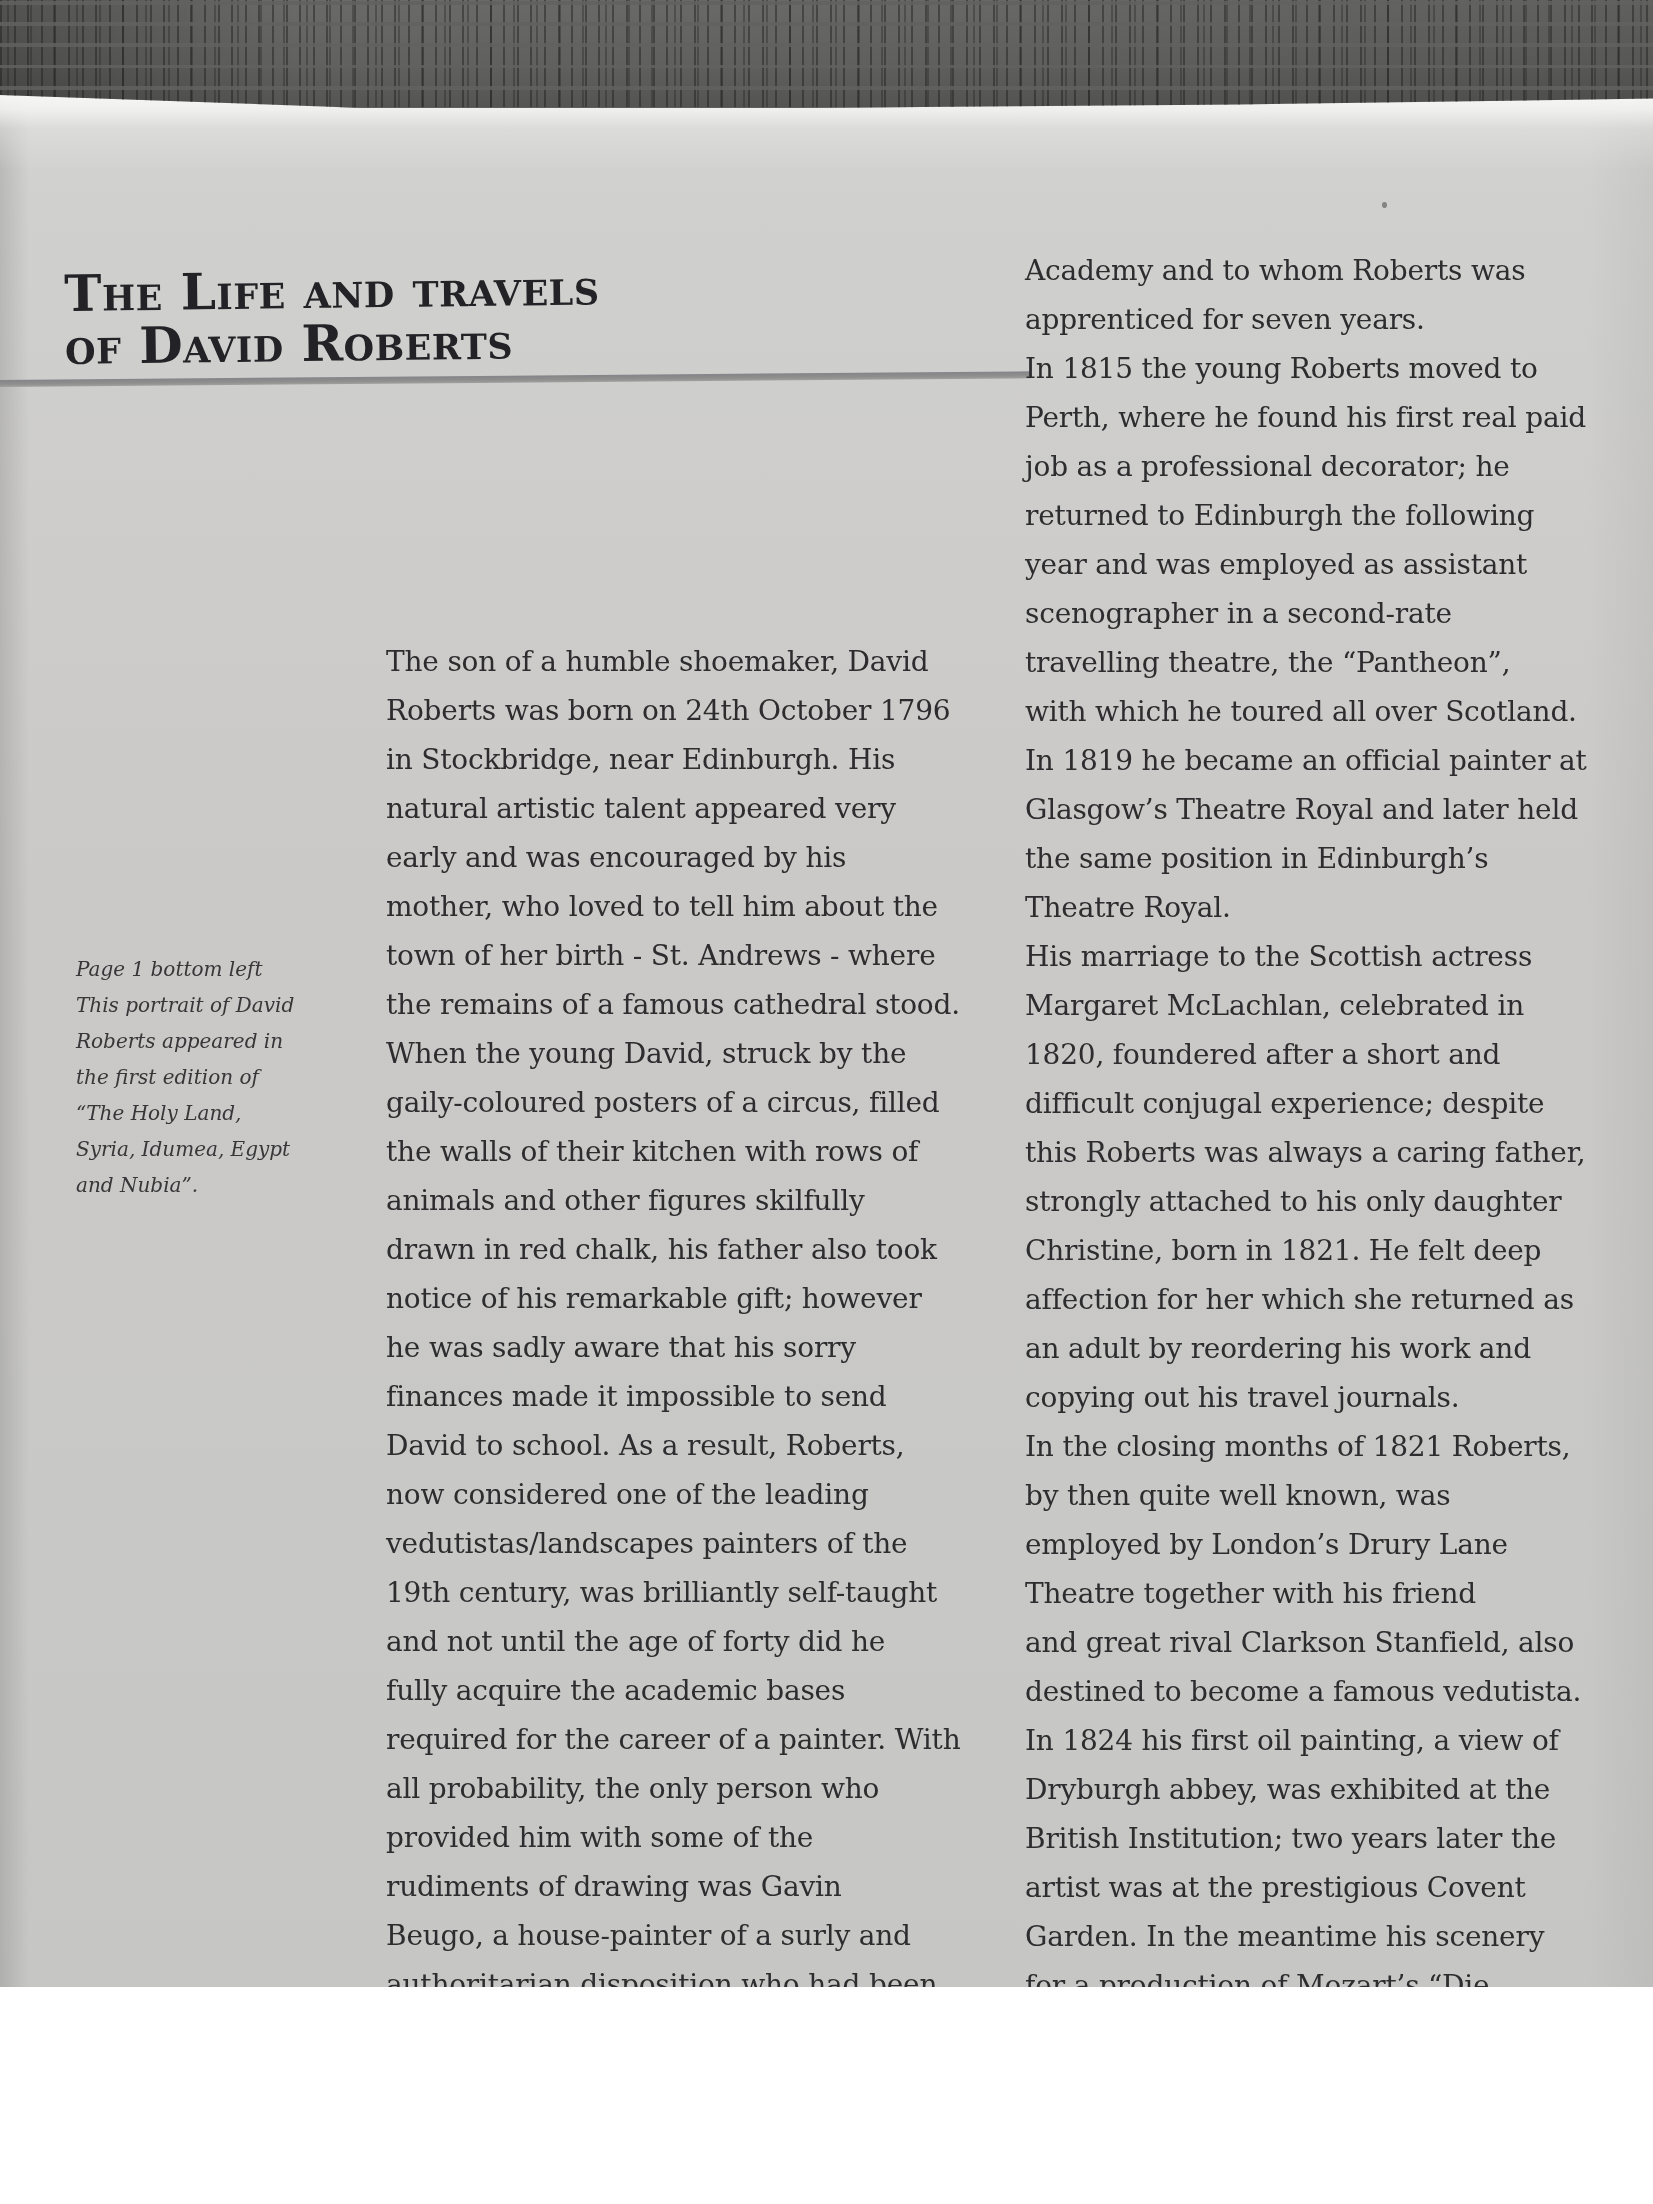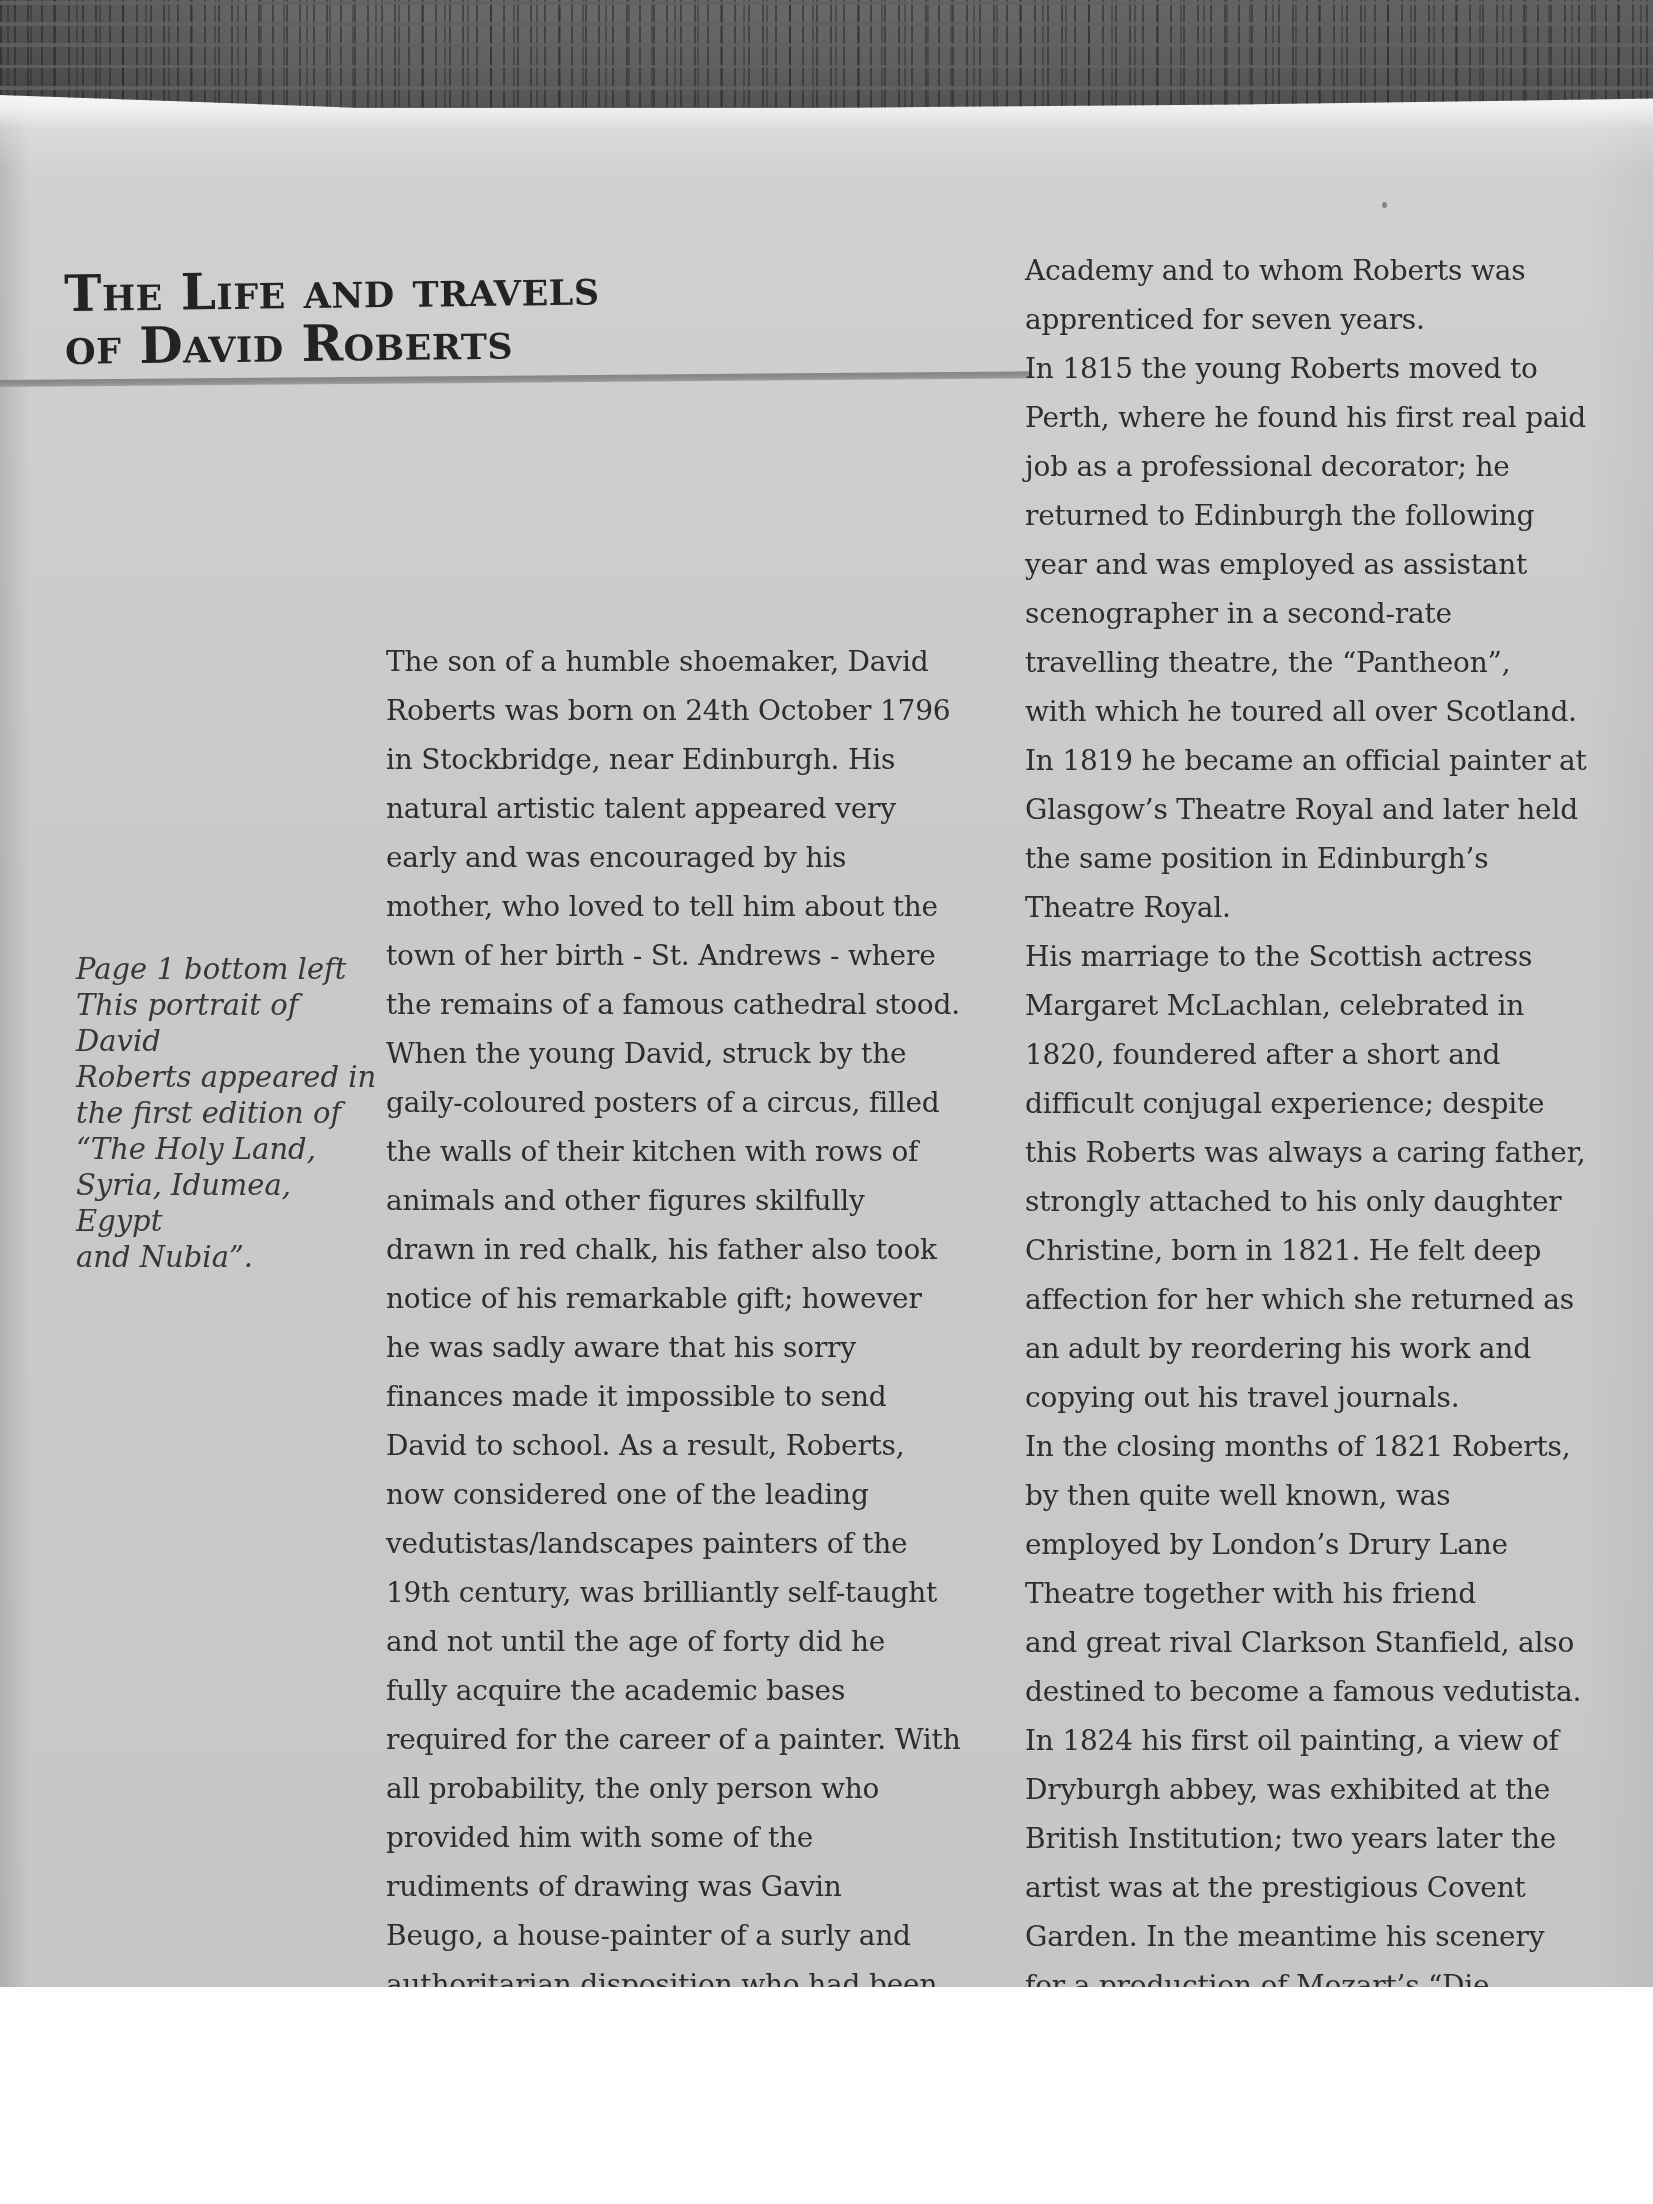--- a/index.html
+++ b/index.html
@@ -73,21 +73,21 @@
   }
 
   .lines { white-space: pre-line; }
 
   .caption {
     position: absolute;
     left: 76px;
     width: 301px;
     color: #37373a;
     font-style: italic;
-    font-size: 29px;
+    font-size: 20px;
     line-height: 36px;
     letter-spacing: 0px;
     z-index: 2;
   }
   .cap1 { top: 951px; }
   .cap2 { top: 1252px; }
   .cap3 { top: 1687px; }
 
   .bodycol {
     position: absolute;

